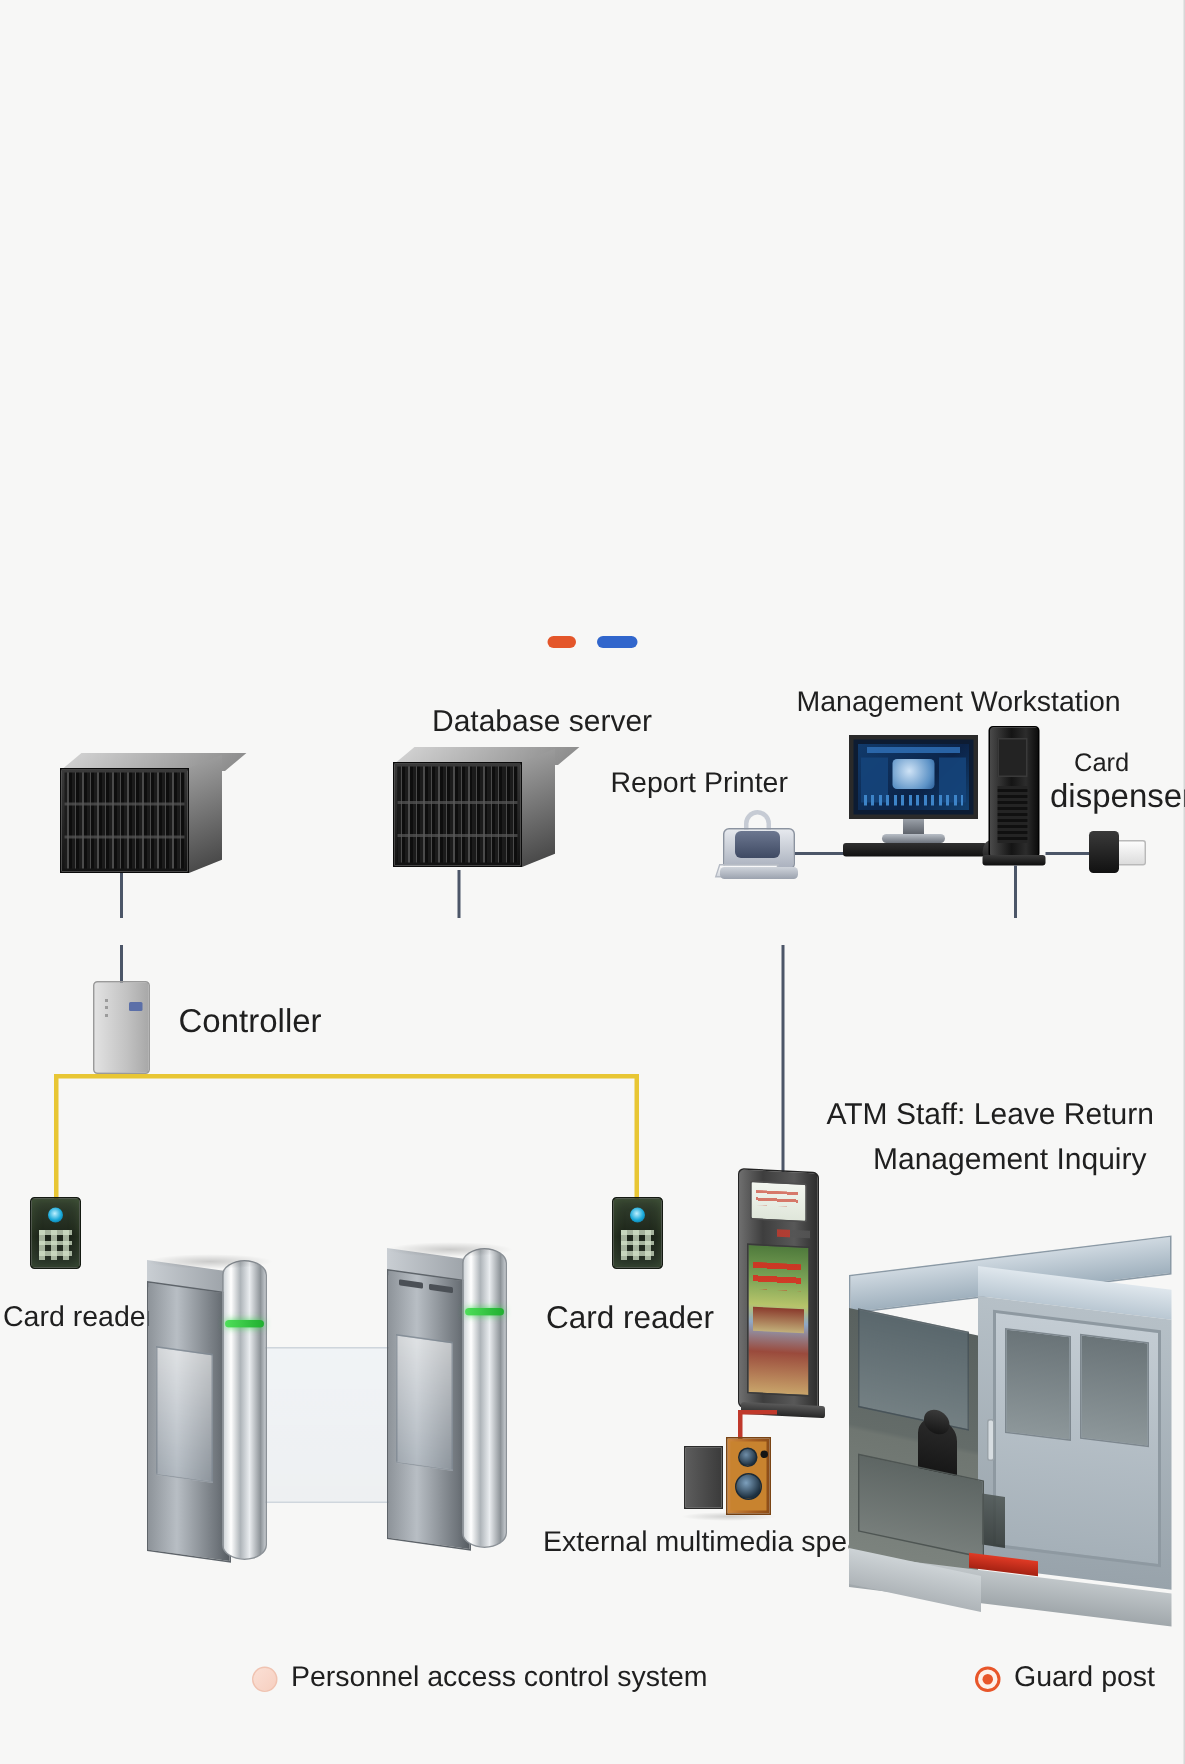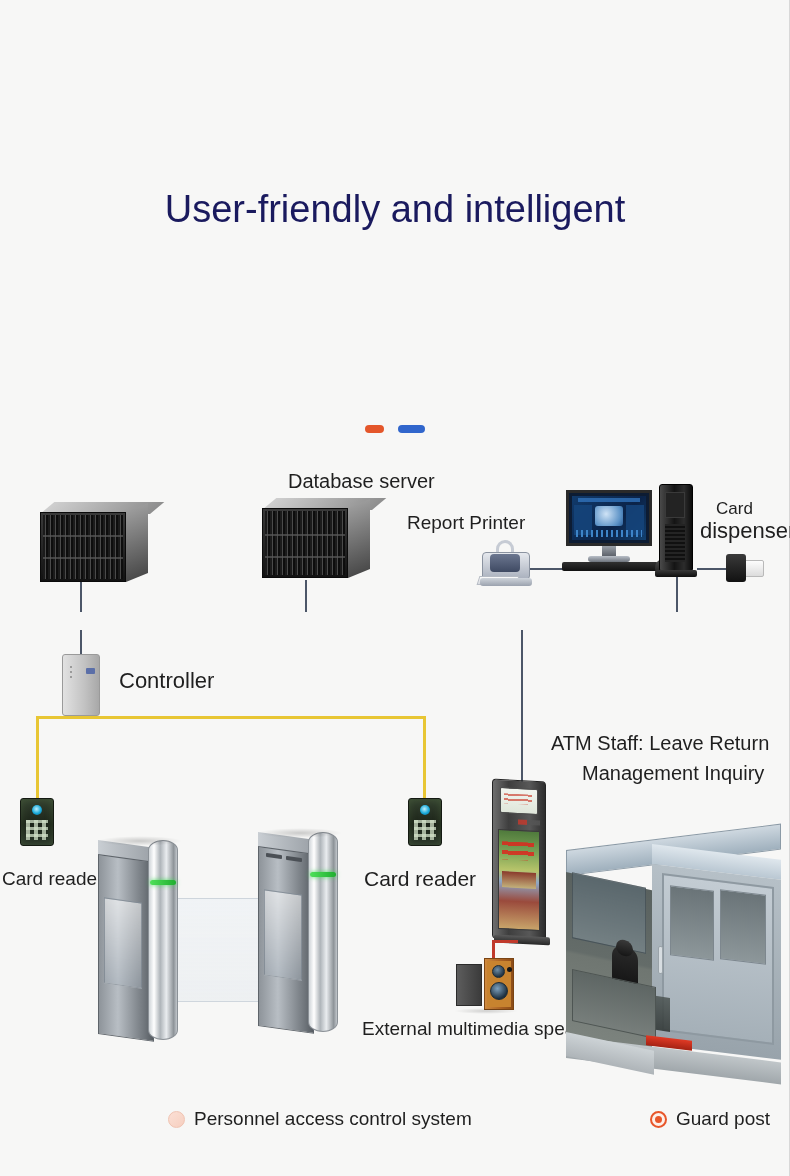--- a/index.html
+++ b/index.html
@@ -328,31 +328,31 @@
   .dot.pale{background:linear-gradient(135deg,#fbe0d5,#f6cfc0);border:1px solid #f0c3b1;}
   .dot.solid{background:#fdf0ea;border:2px solid #e8562a;position:relative;}
   .dot.solid::after{content:"";position:absolute;left:3px;top:3px;width:7px;height:7px;border-radius:50%;background:#e8562a;}
   .legtxt{font-size:19px;color:#1f1f1f;white-space:nowrap;}
 </style>
 </head>
 <body>
 
 <div class="page">
 
-  <div class="subtitle">User-friendly and intelligent</div>
 
   <div class="pills">
     <span class="pill a"></span>
     <span class="pill b"></span>
   </div>
 
   <div class="diagram">
 
     <div class="lbl" style="left:288px;top:30px;font-size:20px;">Database server</div>
     <div class="lbl" style="left:407px;top:72px;font-size:19px;">Report Printer</div>
+    <div class="lbl" style="left:531px;top:18px;font-size:19px;">Management Workstation</div>
     <div class="lbl c" style="left:716px;top:58px;font-size:17px;">Card</div>
     <div class="lbl c" style="left:700px;top:80px;font-size:22px;">dispenser</div>
 
     <div class="rack" style="left:40px;top:62px;">
       <div class="top"></div>
       <div class="side"></div>
       <div class="body"></div>
       <div class="blades"></div>
       <div class="strip" style="top:33px;"></div>
       <div class="strip" style="top:55px;"></div>

